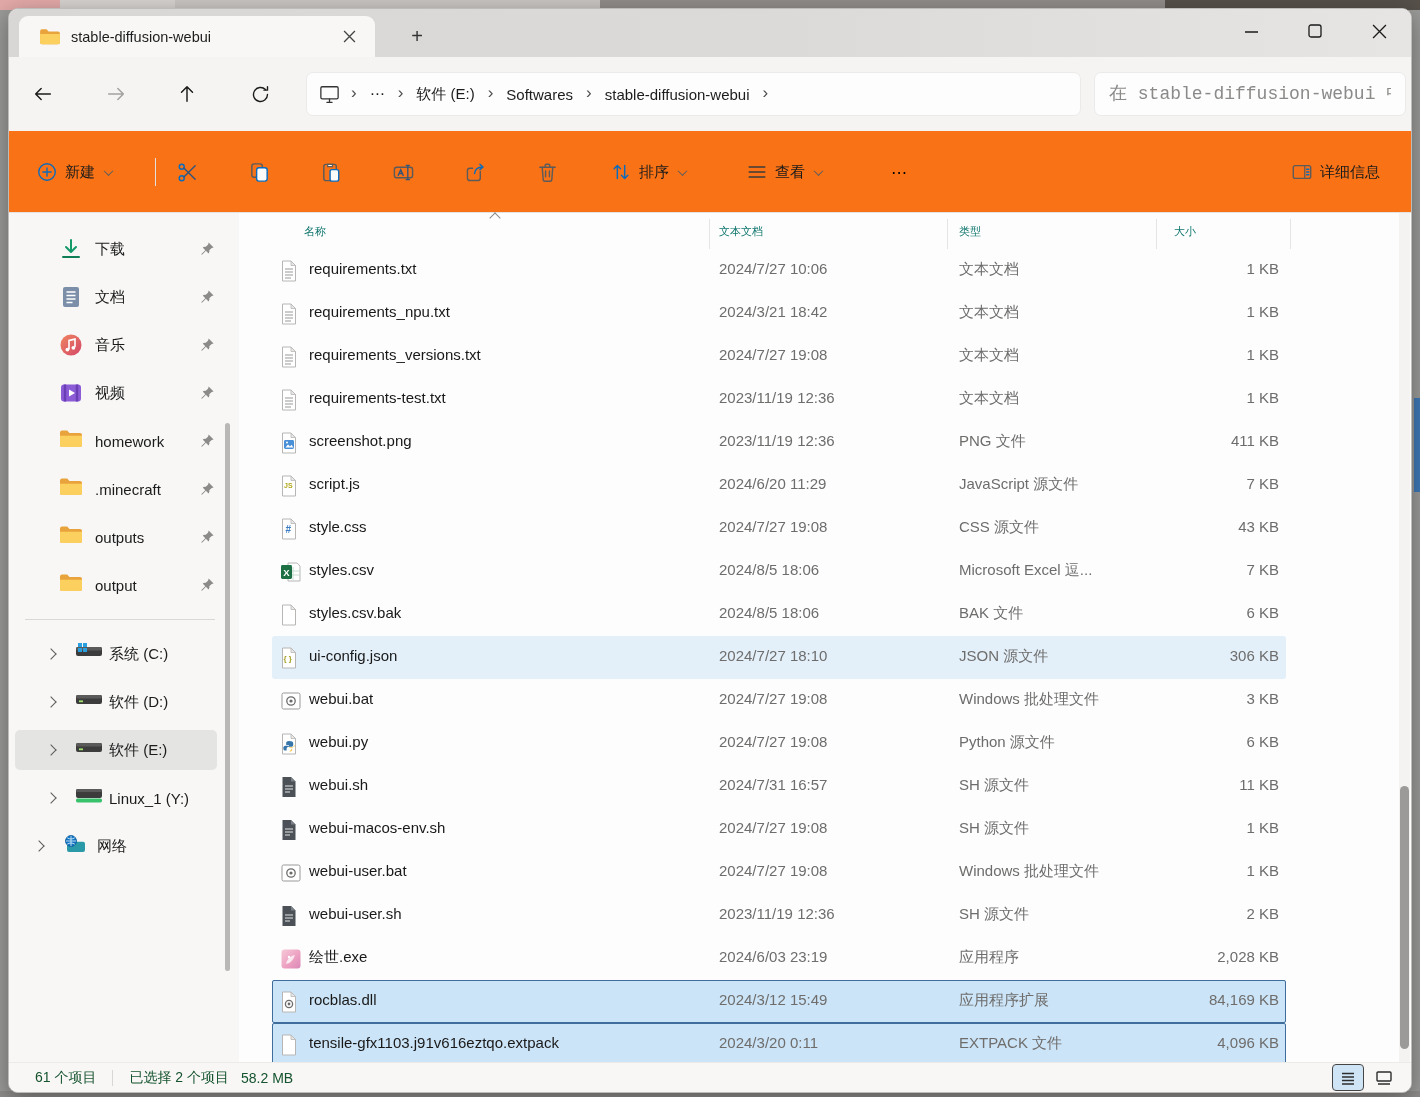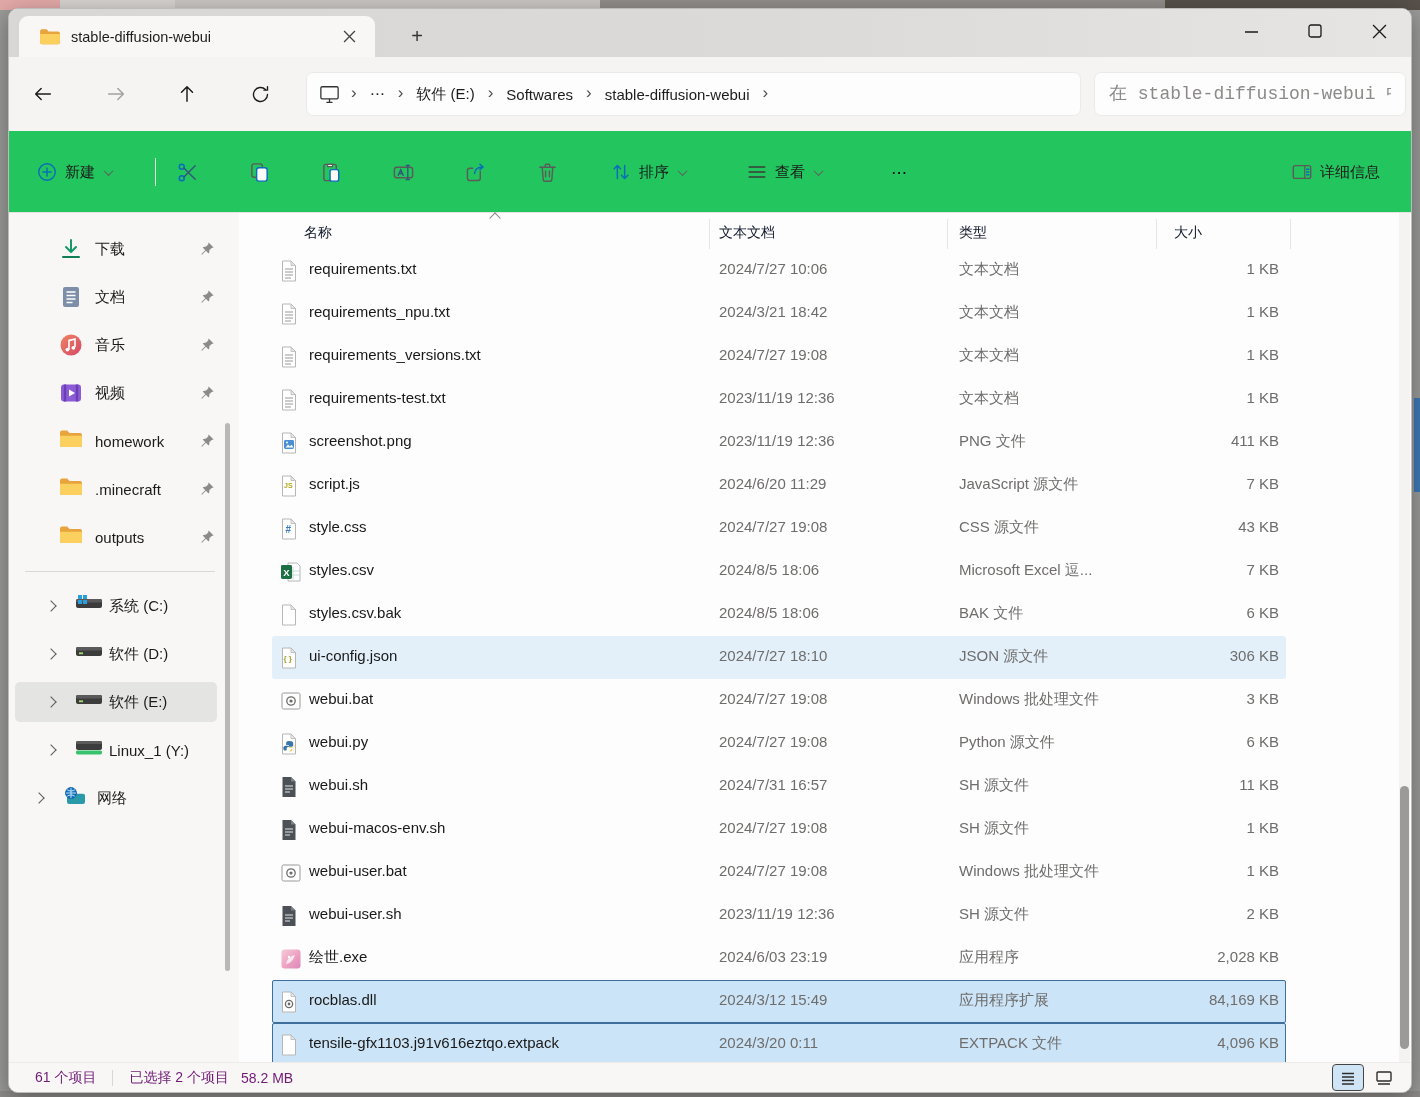--- a/index.html
+++ b/index.html
@@ -42,21 +42,21 @@
   .crumb-sep { font-size:17px; color:#4d4d4d; padding:0 9px 3px 9px; }
   .crumb { font-size:15px; color:#1c1c1c; padding:3px 4px; border-radius:4px; white-space:nowrap; }
   .searchbox { position:absolute; left:1085px; top:15px; width:312px; height:44px;
     background:#fdfdfd; border:1px solid #ebeae9; border-radius:7px; display:flex; align-items:center; }
   .searchbox input { border:0; outline:0; background:transparent; width:100%; padding:0 14px;
     font-size:18px; color:#3b82f6; font-family:Liberation Mono, monospace; }
   .searchbox input::placeholder { color:#8b8a89; }
 
   
   .toolbar { position:absolute; left:0; top:122px; right:0; height:82px;
-    background:#22c55e; border-bottom:1px solid #e4e3e2; }
+    background:#f97316; border-bottom:1px solid #e4e3e2; }
   .tb-group { position:absolute; top:21px; height:40px; display:flex; align-items:center; gap:7px;
     border-radius:5px; padding:0 9px; }
   .tb-label { font-size:15px; color:#1b1b1b; white-space:nowrap; }
   .tb-sep { position:absolute; top:27px; width:1px; height:28px; background:#e1e0df; }
   .tb-icon { position:absolute; top:21px; width:44px; height:40px; border-radius:5px;
     display:flex; align-items:center; justify-content:center; }
   .chev-down { width:7px; height:7px; border-right:1.4px solid #5f5e5d; border-bottom:1.4px solid #5f5e5d;
     transform:rotate(45deg) translate(-1px,-1px); margin-left:3px; }
 
   
@@ -79,41 +79,41 @@
   .drive-row .sb-icon { left:66px; width:28px; }
   .drive-row .sb-label { left:100px; max-width:110px; }
   .drive-row.selected::before { content:""; position:absolute; left:6px; right:14px; top:4px; bottom:4px;
     background:#e4e4e3; border-radius:5px; }
   .drive-row > * { position:absolute; z-index:1; }
   .sb-scrollthumb { position:absolute; left:216px; top:210px; width:5px; height:548px;
     background:#b9b8b7; border-radius:3px; }
 
   
   .filearea { position:absolute; left:230px; top:0; right:0; bottom:0; background:#fdfdfd; }
-  .fl-header { position:absolute; left:0; top:6px; right:0; height:30px; font-size:14px; color:#0f172a; }
+  .fl-header { position:absolute; left:0; top:6px; right:0; height:30px; font-size:11px; color:#0f766e; }
   .fl-h { position:absolute; top:5px; white-space:nowrap; }
   .fl-hsep { position:absolute; top:0; width:1px; height:30px; background:#e6e5e4; }
   .sort-caret { position:absolute; left:252px; top:-5px; width:8px; height:8px;
     border-left:1.4px solid #8a8988; border-top:1.4px solid #8a8988; transform:rotate(45deg); }
   .rows { position:absolute; left:33px; top:36px; width:1014px; bottom:0; overflow:hidden; }
   .frow { position:relative; height:43px; }
   .frow.hl { background:#e3f0fa; border-radius:3px; }
   .frow.sel { background:var(--sel-fill); outline:1px solid var(--sel-border); outline-offset:-1px; border-radius:2px; }
   .ficon { position:absolute; left:8px; top:11px; width:22px; height:22px; }
   .ficon svg { display:block; }
   .fname { position:absolute; left:37px; top:11px; font-size:15px; color:#191919; white-space:nowrap; }
   .fdate { position:absolute; left:447px; top:11px; font-size:15px; color:#6e6d6c; white-space:nowrap; }
   .ftype { position:absolute; left:687px; top:11px; font-size:15px; color:#6e6d6c; white-space:nowrap; }
   .fsize { position:absolute; right:7px; top:11px; font-size:15px; color:#6e6d6c; white-space:nowrap; }
   .fl-scroll { position:absolute; right:1px; top:0; width:11px; bottom:0; background:#f4f3f2; }
   .fl-thumb { position:absolute; left:1px; width:9px; top:573px; height:263px; background:#9b9a99; border-radius:5px; }
 
   
   .statusbar { position:absolute; left:0; bottom:0; right:0; height:30px; background:#f8f7f6;
-    border-top:1px solid #ecebe9; display:flex; align-items:center; font-size:14px; color:#701a75; }
+    border-top:1px solid #ecebe9; display:flex; align-items:center; font-size:14px; color:#14532d; }
   .sb-count { margin-left:26px; }
   .sb-vline { width:1px; height:16px; background:#d8d7d6; margin:0 16px; }
   .view-toggles { position:absolute; right:12px; top:2px; display:flex; gap:6px; }
   .vt { width:30px; height:25px; display:flex; align-items:center; justify-content:center; border-radius:3px; }
   .vt.active { background:#cfe4f4; outline:1px solid #454545; }
 </style>
 </head>
 <body>
 
 <div class="bg-top">
@@ -391,20 +391,33 @@
                 <path d="M9.6 1.4l5 5-1.9.5-2.4 2.4c.3 1.1 0 2.3-.8 3.1l-2.6-2.6-3.6 3.6-.9.3.3-.9 3.6-3.6-2.6-2.6c.8-.8 2-1.1 3.1-.8l2.4-2.4z"></path>
               </svg>
     </span>
   </div>
           <div class="sb-row">
     <span class="sb-icon"><svg viewBox="0 0 24 20" width="24" height="20">
                 <path d="M1 3.5a2 2 0 0 1 2-2h5.2l2.2 2.4H21a2 2 0 0 1 2 2V16a2 2 0 0 1-2 2H3a2 2 0 0 1-2-2z" fill="#e9a33c"></path>
                 <path d="M1 6.8h22V16a2 2 0 0 1-2 2H3a2 2 0 0 1-2-2z" fill="#fcd05e"></path>
               </svg></span>
     <span class="sb-label">outputs</span>
+    <span class="pin">
+      <svg viewBox="0 0 16 16" width="16" height="16" fill="#8c8b8a">
+                <path d="M9.2 1.6l5.2 5.2-1.5.4-1 .-0 0z" opacity="0"></path>
+                <path d="M9.6 1.4l5 5-1.9.5-2.4 2.4c.3 1.1 0 2.3-.8 3.1l-2.6-2.6-3.6 3.6-.9.3.3-.9 3.6-3.6-2.6-2.6c.8-.8 2-1.1 3.1-.8l2.4-2.4z"></path>
+              </svg>
+    </span>
+  </div>
+          <div class="sb-row">
+    <span class="sb-icon"><svg viewBox="0 0 24 20" width="24" height="20">
+                <path d="M1 3.5a2 2 0 0 1 2-2h5.2l2.2 2.4H21a2 2 0 0 1 2 2V16a2 2 0 0 1-2 2H3a2 2 0 0 1-2-2z" fill="#e9a33c"></path>
+                <path d="M1 6.8h22V16a2 2 0 0 1-2 2H3a2 2 0 0 1-2-2z" fill="#fcd05e"></path>
+              </svg></span>
+    <span class="sb-label">output</span>
     <span class="pin">
       <svg viewBox="0 0 16 16" width="16" height="16" fill="#8c8b8a">
                 <path d="M9.2 1.6l5.2 5.2-1.5.4-1 .-0 0z" opacity="0"></path>
                 <path d="M9.6 1.4l5 5-1.9.5-2.4 2.4c.3 1.1 0 2.3-.8 3.1l-2.6-2.6-3.6 3.6-.9.3.3-.9 3.6-3.6-2.6-2.6c.8-.8 2-1.1 3.1-.8l2.4-2.4z"></path>
               </svg>
     </span>
   </div>
         </div>
       <div class="sb-divider"></div>
       <div id="drive-list">

